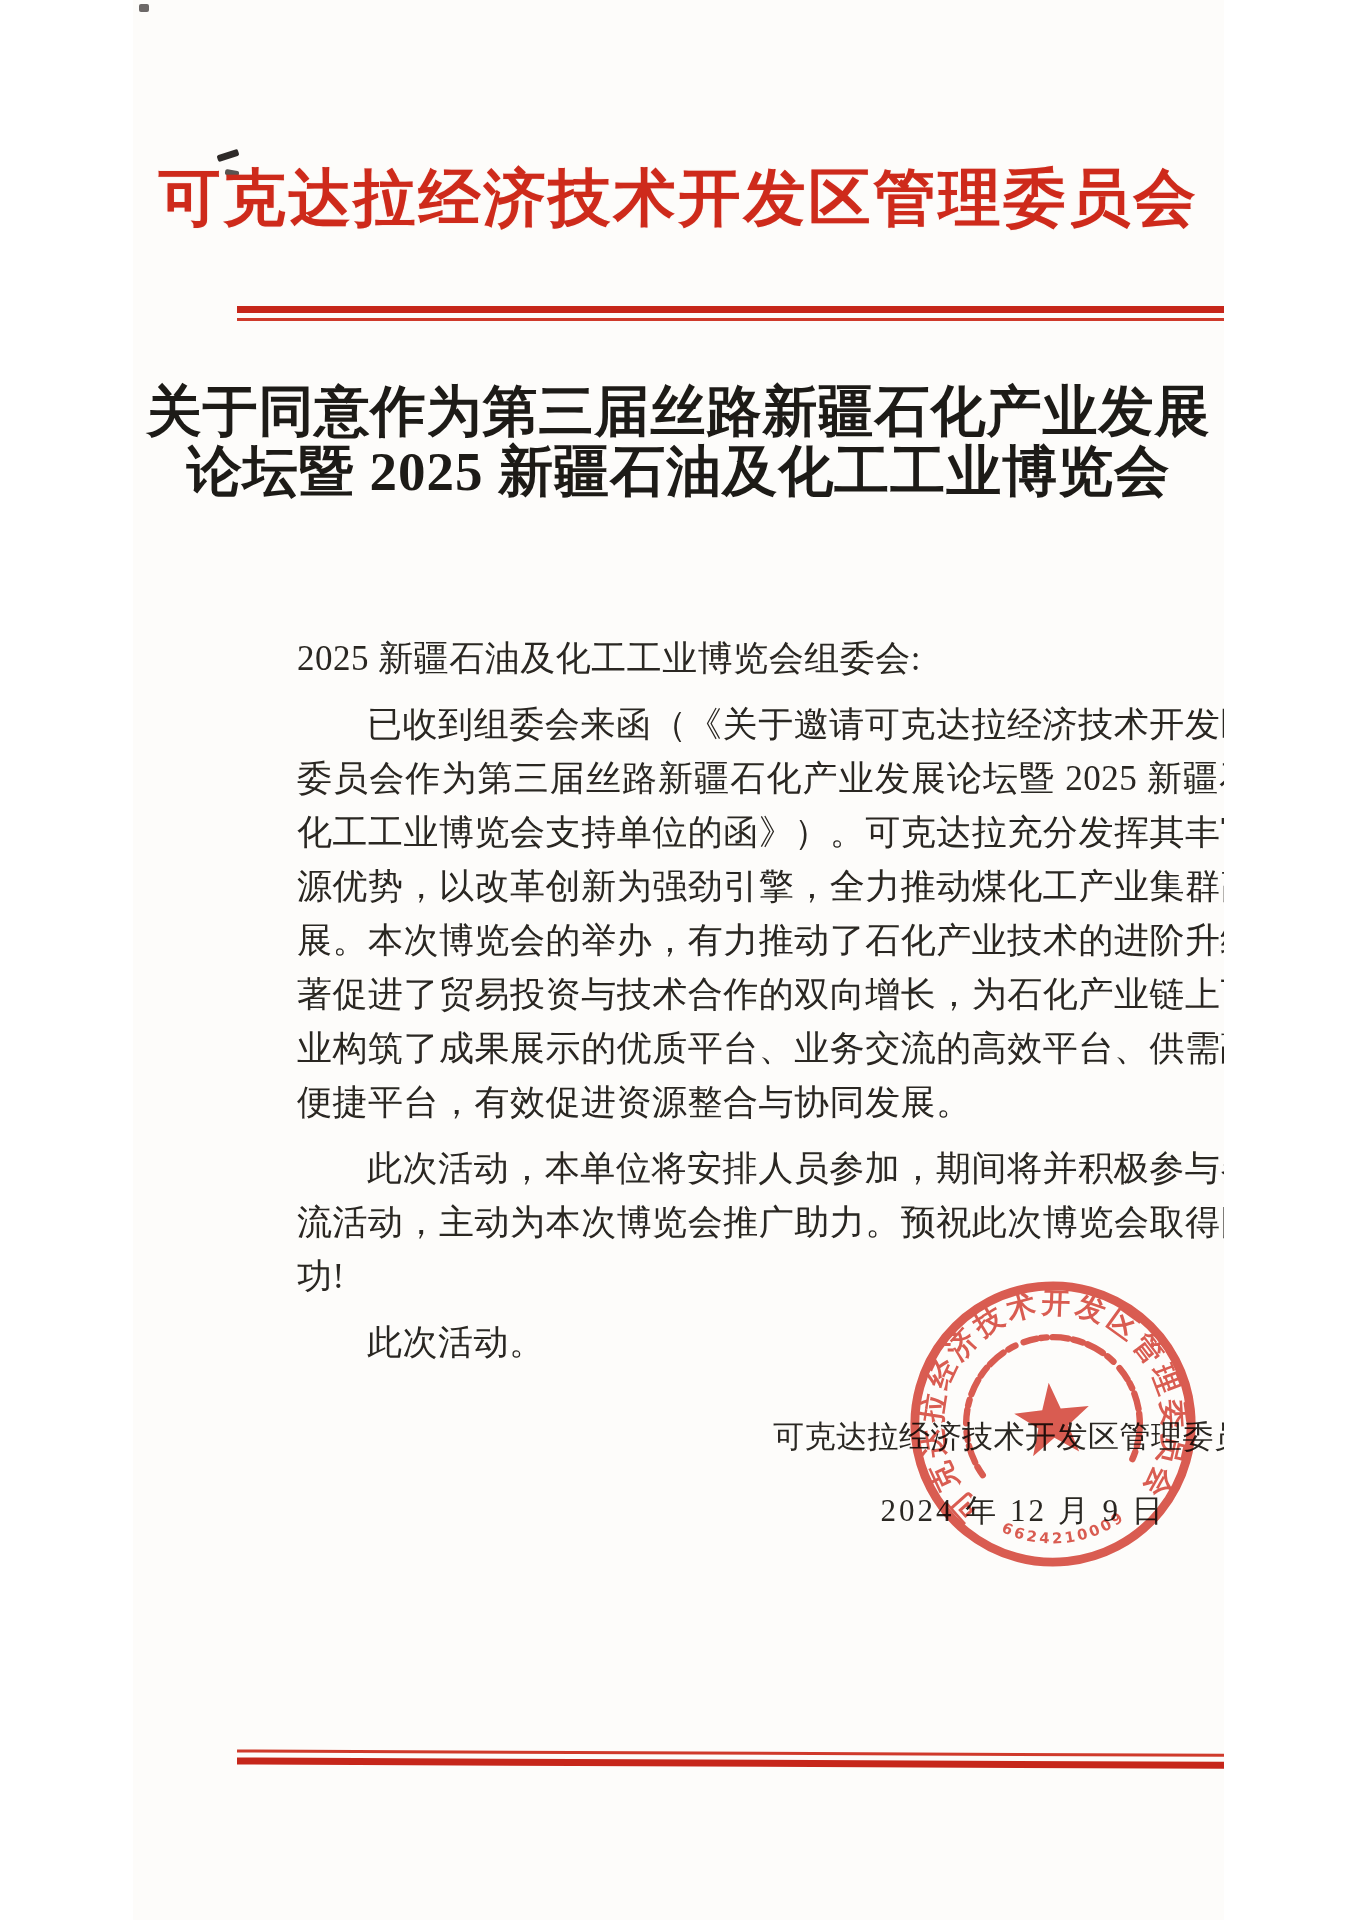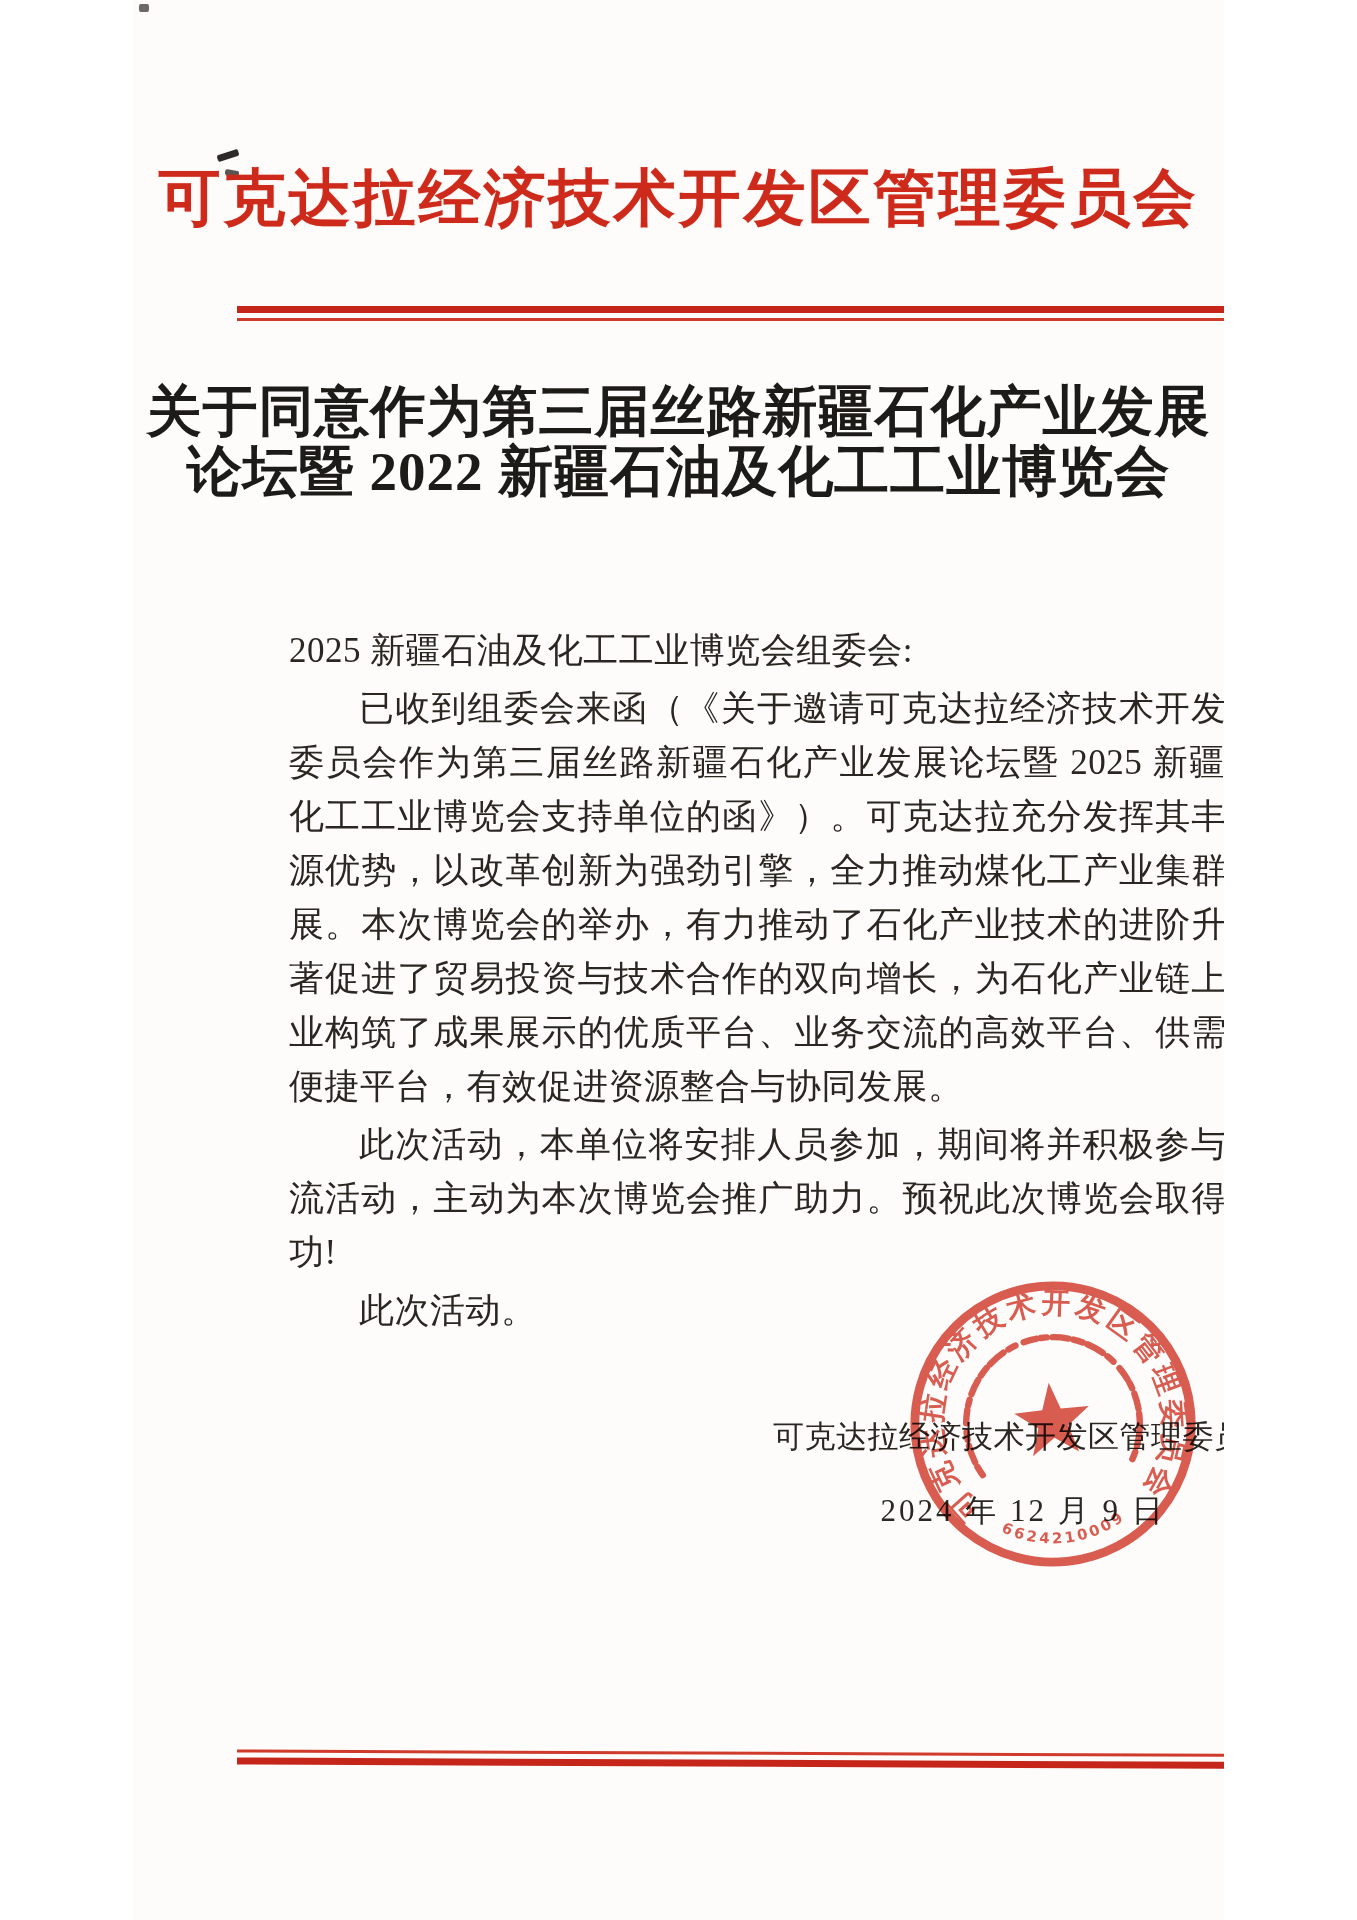--- a/index.html
+++ b/index.html
@@ -58,21 +58,21 @@
     position: absolute;
     top: 620px;
     left: 152px;
     width: 1054px;
     font-size: 35px;
     line-height: 54px;
     letter-spacing: 0.5px;
     text-align: justify;
     color: #2a2722;
   }
-  .body-block p { margin: 4px; text-indent: 2em; }
+  .body-block p { margin: 12px; text-indent: 2em; }
   .body-block .salutation { text-indent: 0; }
 
   
   .closing {
     position: absolute;
     top: 1416px;
     left: 640px;
     width: 500px;
     text-align: center;
     color: #2a2722;
@@ -134,21 +134,21 @@
 
   <div class="letterhead-title">可克达拉经济技术开发区管理委员会</div>
 
   <div class="rule rule-top">
     <div class="thick"></div>
     <div class="thin"></div>
   </div>
 
   <div class="doc-title">
     <div>关于同意作为第三届丝路新疆石化产业发展</div>
-    <div>论坛暨 2022 新疆石油及化工工业博览会</div>
+    <div>论坛暨 2025 新疆石油及化工工业博览会</div>
   </div>
 
   <div class="body-block">
     <p class="salutation">2025 新疆石油及化工工业博览会组委会:</p>
     <p>已收到组委会来函（《关于邀请可克达拉经济技术开发区管理委员会作为第三届丝路新疆石化产业发展论坛暨 2025 新疆石油及化工工业博览会支持单位的函》）。可克达拉充分发挥其丰富的资源优势，以改革创新为强劲引擎，全力推动煤化工产业集群高速发展。本次博览会的举办，有力推动了石化产业技术的进阶升级，显著促进了贸易投资与技术合作的双向增长，为石化产业链上下游企业构筑了成果展示的优质平台、业务交流的高效平台、供需融通的便捷平台，有效促进资源整合与协同发展。</p>
     <p>此次活动，本单位将安排人员参加，期间将并积极参与各类交流活动，主动为本次博览会推广助力。预祝此次博览会取得圆满成功!</p>
     <p>此次活动。</p>
   </div>
 
   <div class="closing">

